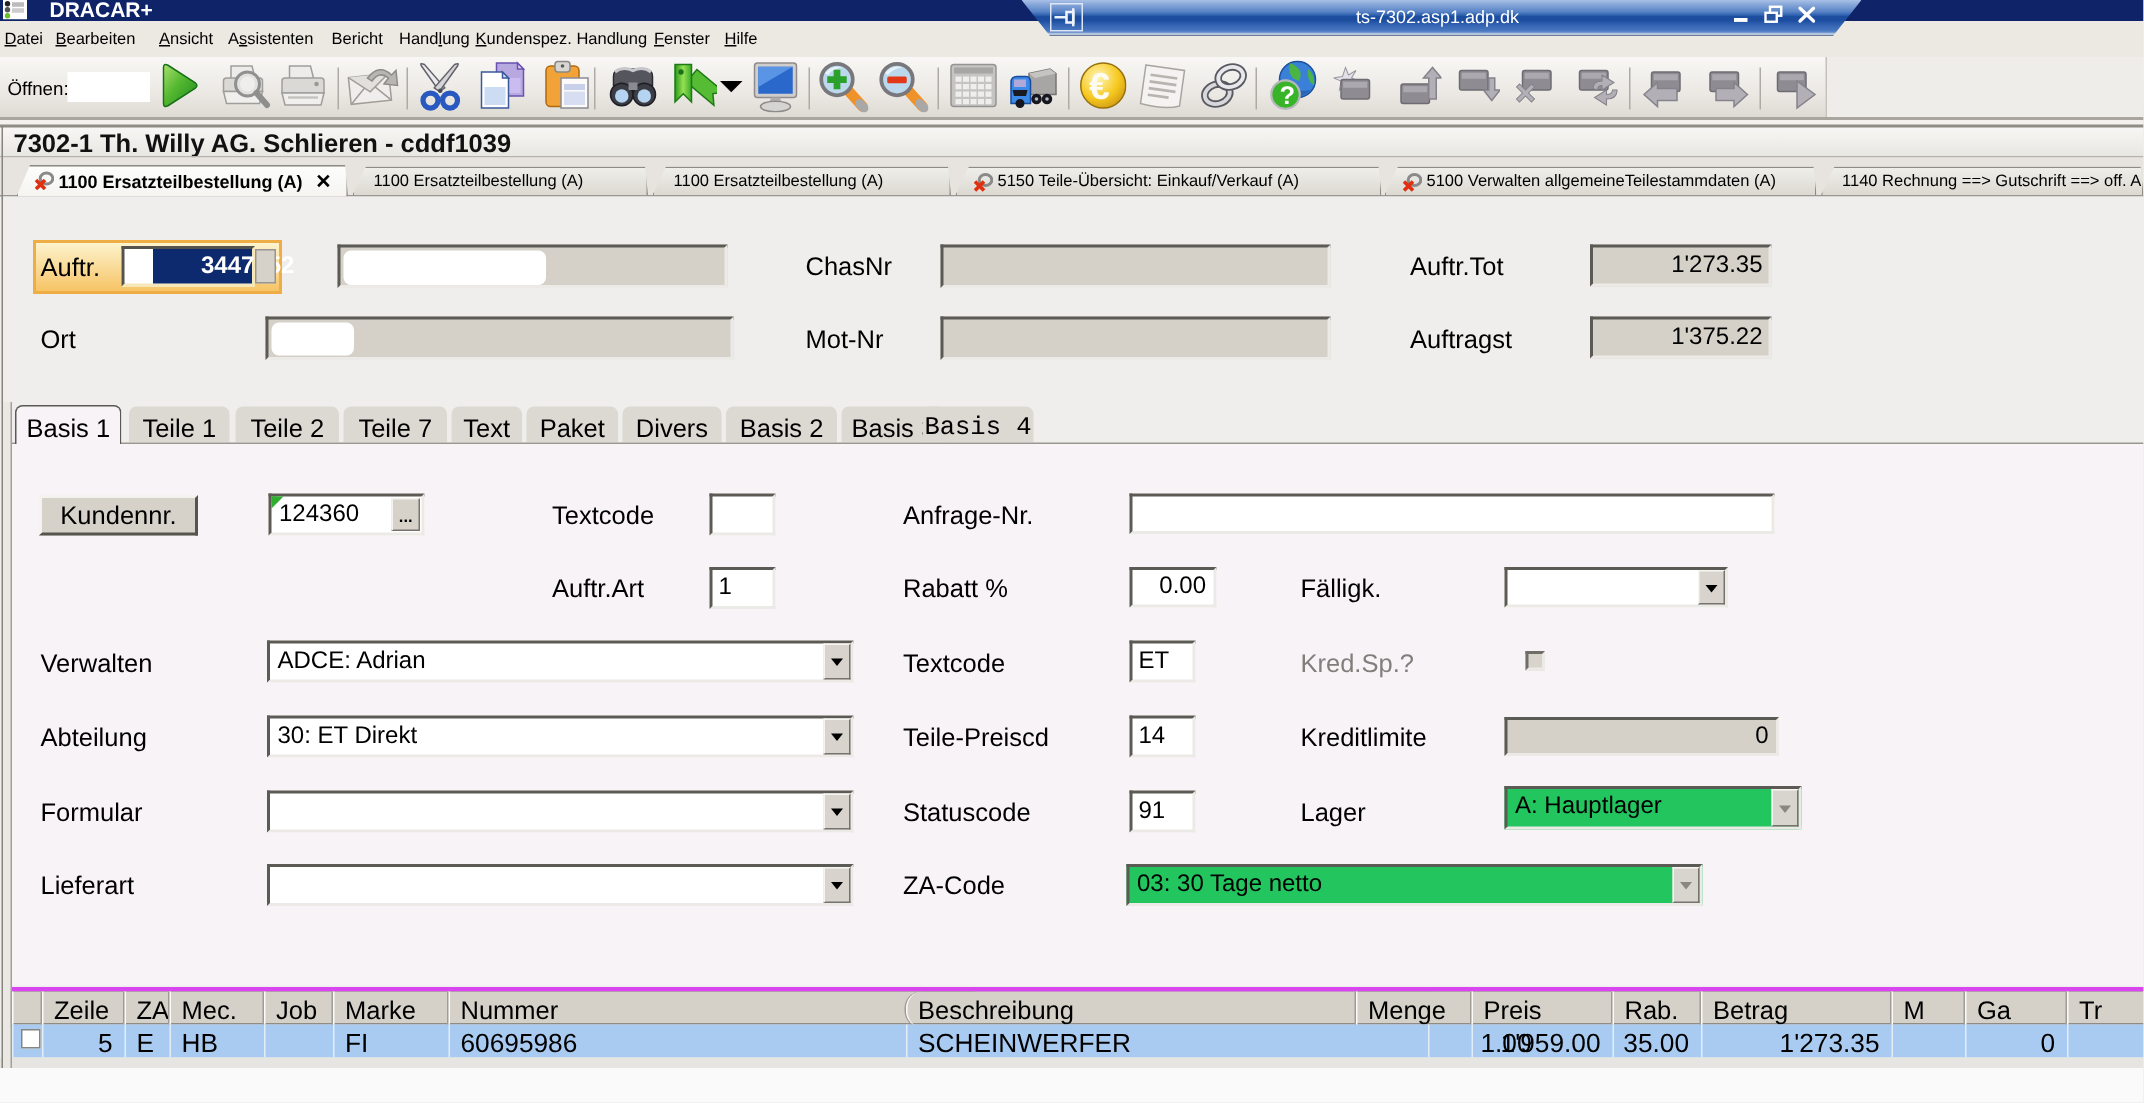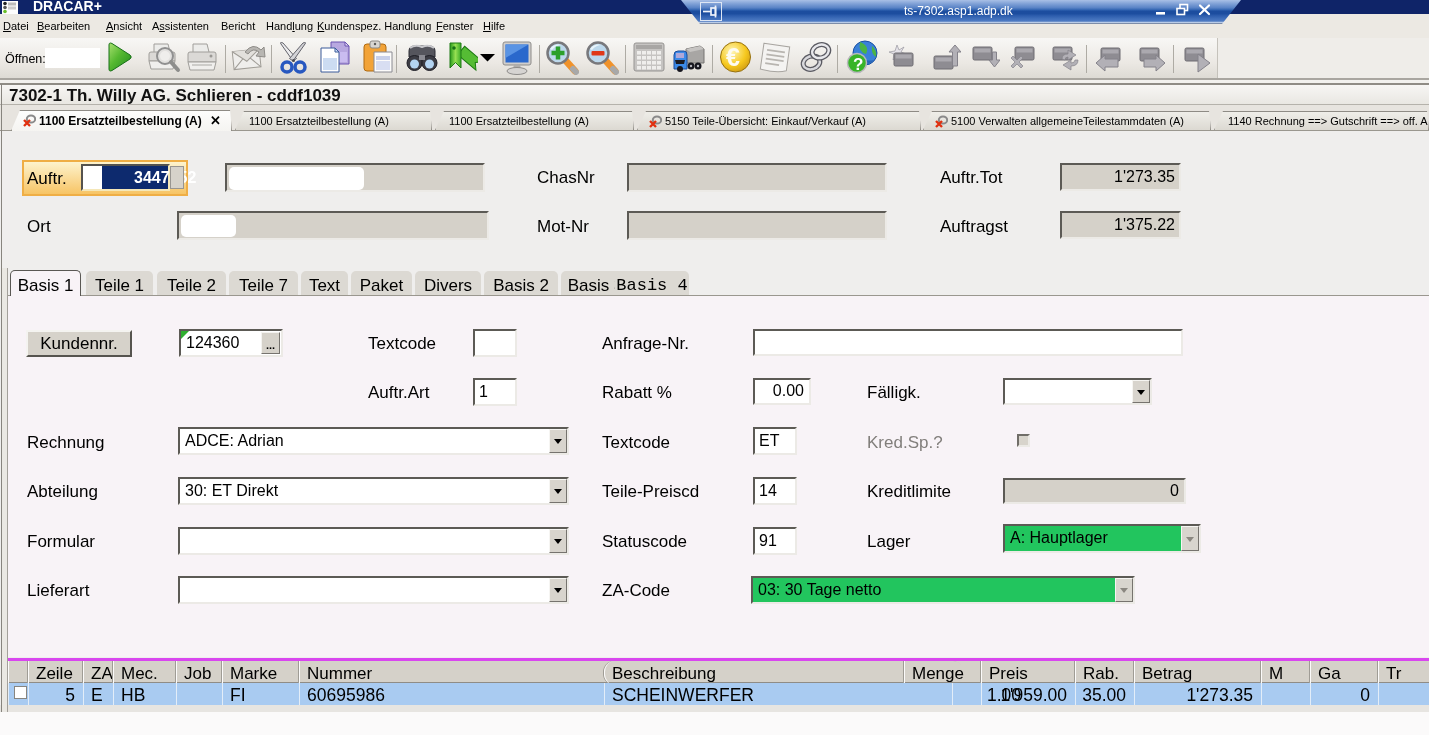--- a/index.html
+++ b/index.html
@@ -533,21 +533,21 @@
   <div class="lbl" style="left:602px;top:383px;">Rabatt %</div>
   <div class="sunken" style="left:753px;top:378px;width:58px;height:27px;">
       <div class="val" style="right:5px;top:2px;">0.00</div>
     </div>
   <div class="lbl" style="left:867px;top:383px;">Fälligk.</div>
   <div class="combo" style="left:1003px;top:378px;width:149px;height:27px;">
       <div class="cbtn"></div>
       <div class="arr"></div>
     </div>
 
-  <div class="lbl" style="left:27px;top:433px;">Rechnung</div>
+  <div class="lbl" style="left:27px;top:433px;">Verwalten</div>
   <div class="combo" style="left:178px;top:427px;width:391px;height:28px;">
       <div class="ctext">ADCE: Adrian</div>
       <div class="cbtn"></div>
       <div class="arr"></div>
     </div>
   <div class="lbl" style="left:602px;top:433px;">Textcode</div>
   <div class="sunken" style="left:753px;top:427px;width:44px;height:28px;">
       <div class="val" style="left:4px;top:3px;">ET</div>
     </div>
   <div class="lbl gray" style="left:867px;top:433px;">Kred.Sp.?</div>

